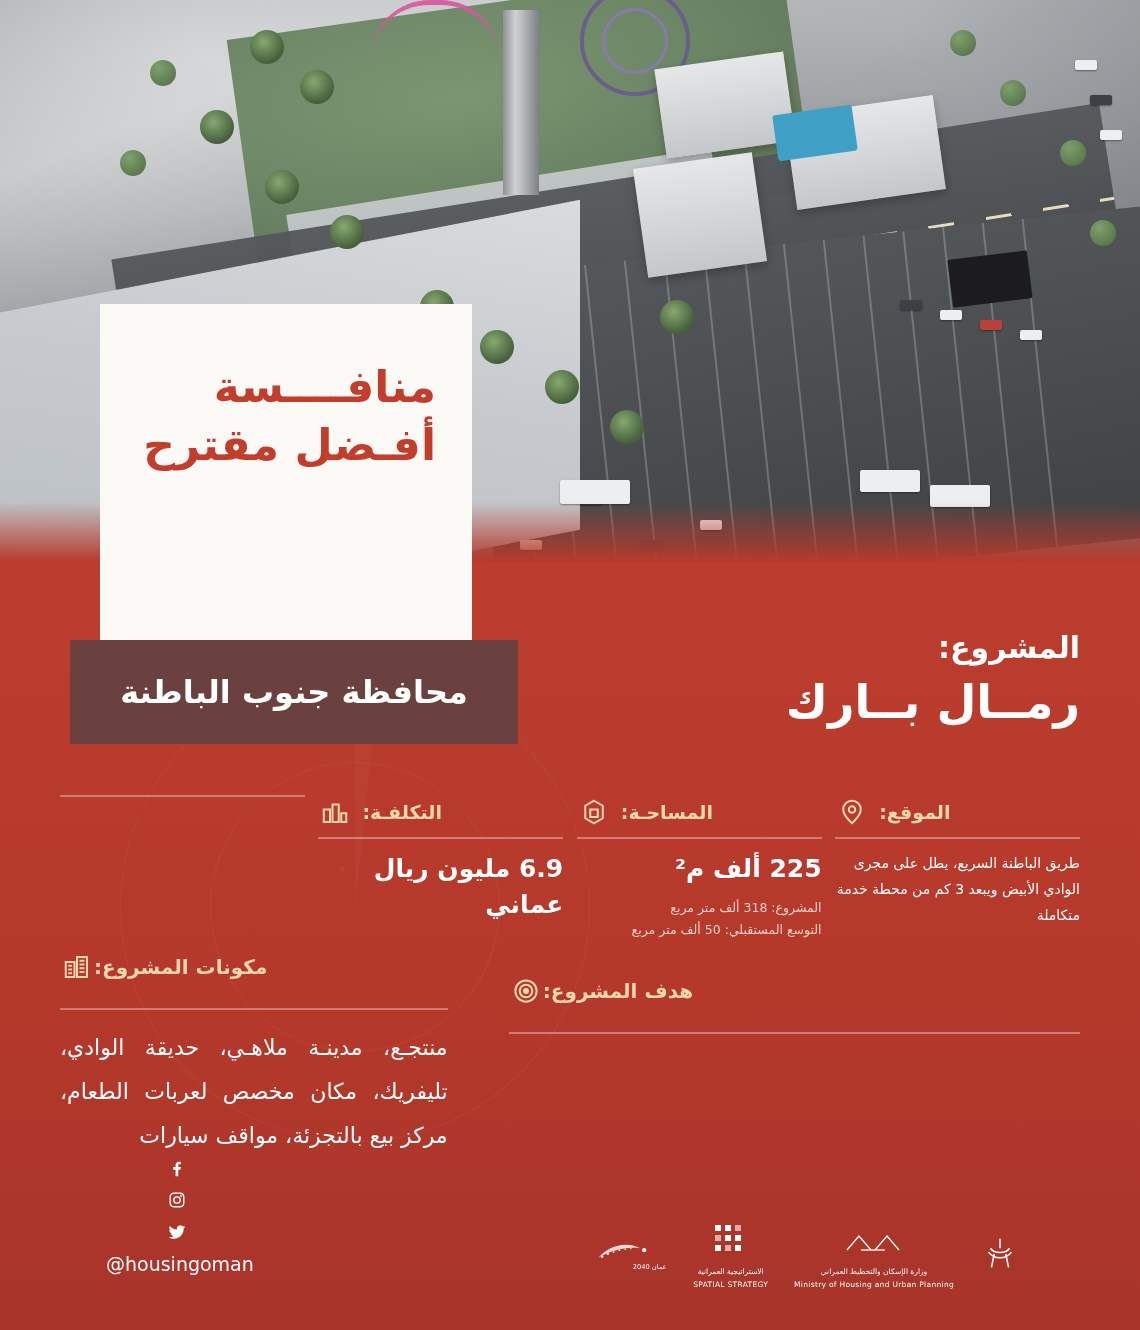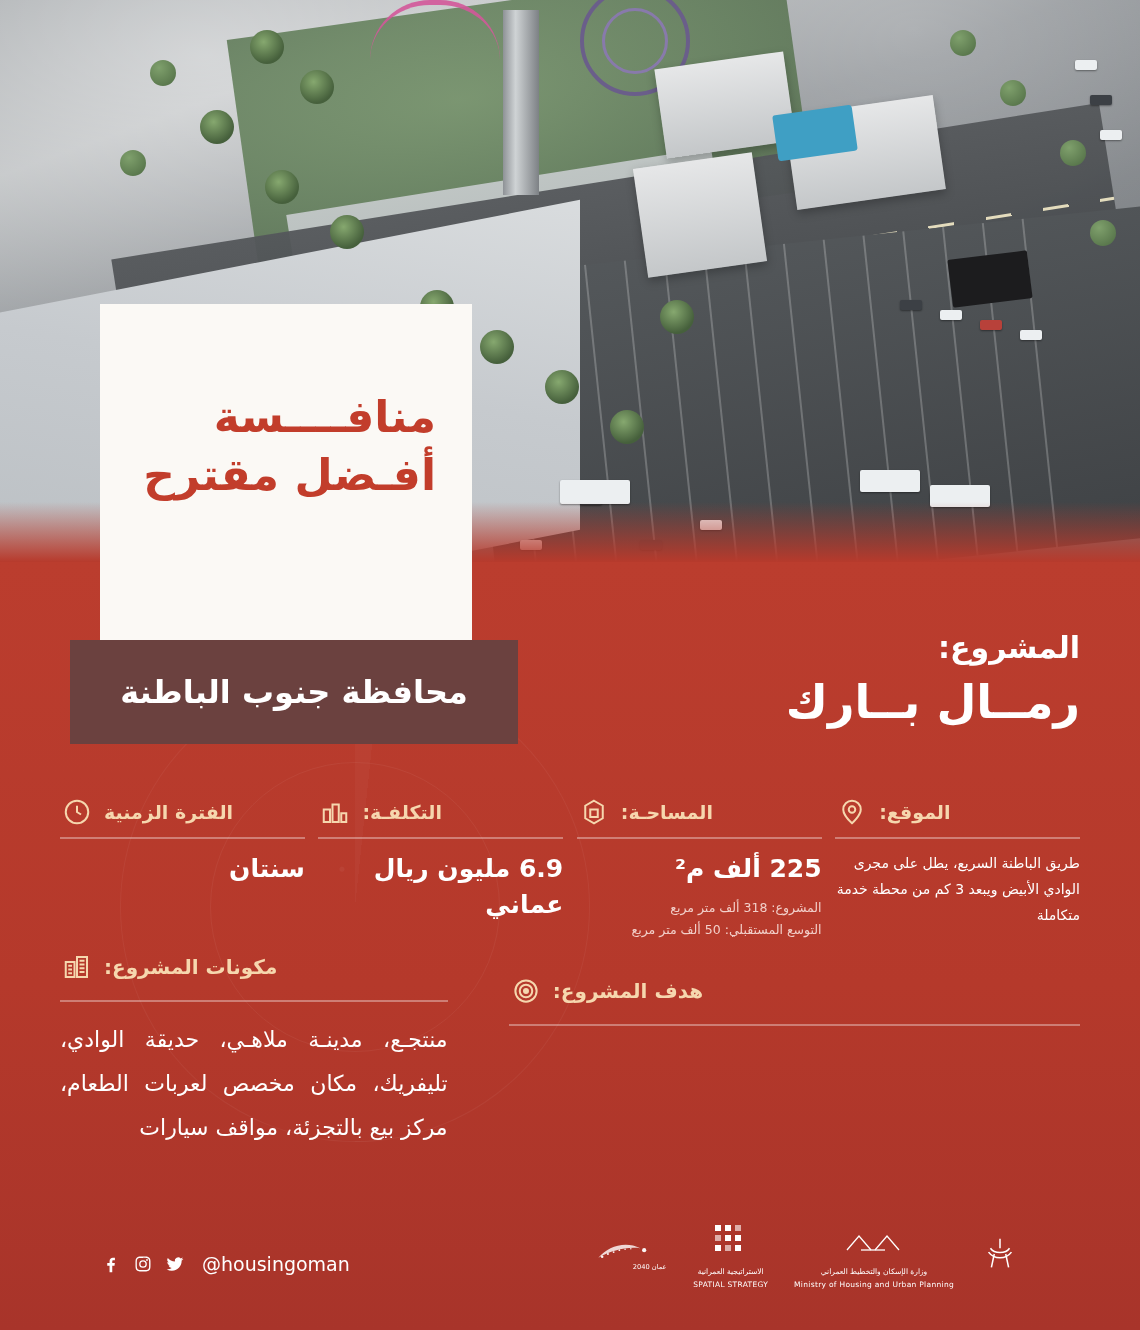--- a/index.html
+++ b/index.html
@@ -142,21 +142,21 @@
     text-align:right;
     z-index:5;
   }
   .title-card .ln {
     color:#c23d2b;
     font-weight:bold;
     font-size:44px;
     line-height:1.32;
     letter-spacing:0px;
   }
-  .title-card .ln.sp { letter-spacing:6px;margin-top:30px; }
+  .title-card .ln.sp { letter-spacing:6px; }
 
   
   .gov-bar {
     position:absolute; left:70px; top:640px;
     width:448px; height:104px;
     background:#6b413f;
     display:flex; align-items:center; justify-content:center;
     z-index:4;
   }
   .gov-bar span {
@@ -210,37 +210,37 @@
 
   
   .lower-row {
     position:absolute; left:60px; top:950px; width:1020px;
     display:flex; flex-direction:row; justify-content:space-between;
     direction:rtl;
   }
   .lower-col { width:48%; text-align:right; }
   .lower-col .head {
     display:flex; align-items:center; justify-content:flex-start;
-    flex-direction:row-reverse; gap:10px;
-    color:#f6d7ae; font-size:20px; font-weight:bold; padding-bottom:16px;
+    flex-direction:row-reverse; 
+    color:#f6d7ae; font-size:20px; font-weight:bold; padding-bottom:24px;
   }
   .lower-col .rule { height:2px; background:rgba(255,255,255,.35); margin-bottom:16px; }
   .lower-col .txt {
     color:#ffffff; font-size:22px; line-height:2.0; text-align:justify;
   }
   .lower-col.left-col { width:38%; }
   .lower-col.right-col { width:56%;margin-top:24px; }
 
   
   .footer {
     position:absolute; left:0; bottom:0; width:1140px; height:120px;
   }
   .social {
     position:absolute; left:100px; bottom:55px;
-    display:flex; align-items:center; gap:10px; direction:ltr;
+    display:flex; align-items:center; gap:10px; direction:ltr;flex-direction:column;
   }
   .social .s-ico {
     width:22px; height:22px; color:#fff; display:flex; align-items:center; justify-content:center;
   }
   .social .s-ico svg { width:20px; height:20px; fill:#fff; }
   .social .handle { color:#fff; font-size:19px; margin-left:6px; }
 
   .logos {
     position:absolute; right:120px; bottom:40px;
     display:flex; align-items:center; gap:26px; direction:ltr;
@@ -382,31 +382,21 @@
             <rect x="17" y="13" width="4" height="7"></rect>
           </svg>
         </span>
         <span class="ttl">التكلفـة:</span>
       </div>
       <div class="rule"></div>
       <div class="val">6.9 مليون ريال عماني</div>
     </div>
 
     <div class="info-col">
-      <div class="head">
-        <span class="ico">
-          <svg viewBox="0 0 24 24" fill="none" stroke="currentColor" stroke-width="1.6">
-            <circle cx="12" cy="12" r="9"></circle>
-            <path d="M12 7v5l3.2 2"></path>
-          </svg>
-        </span>
-        <span class="ttl">الفترة الزمنية</span>
-      </div>
       <div class="rule"></div>
-      <div class="val">سنتان</div>
     </div>
   </div>
 
   <div class="lower-row">
 
     <div class="lower-col right-col">
       <div class="head">
         <span class="ico">
           <svg viewBox="0 0 24 24" fill="none" stroke="currentColor" stroke-width="1.6">
             <circle cx="12" cy="12" r="8.5"></circle>

